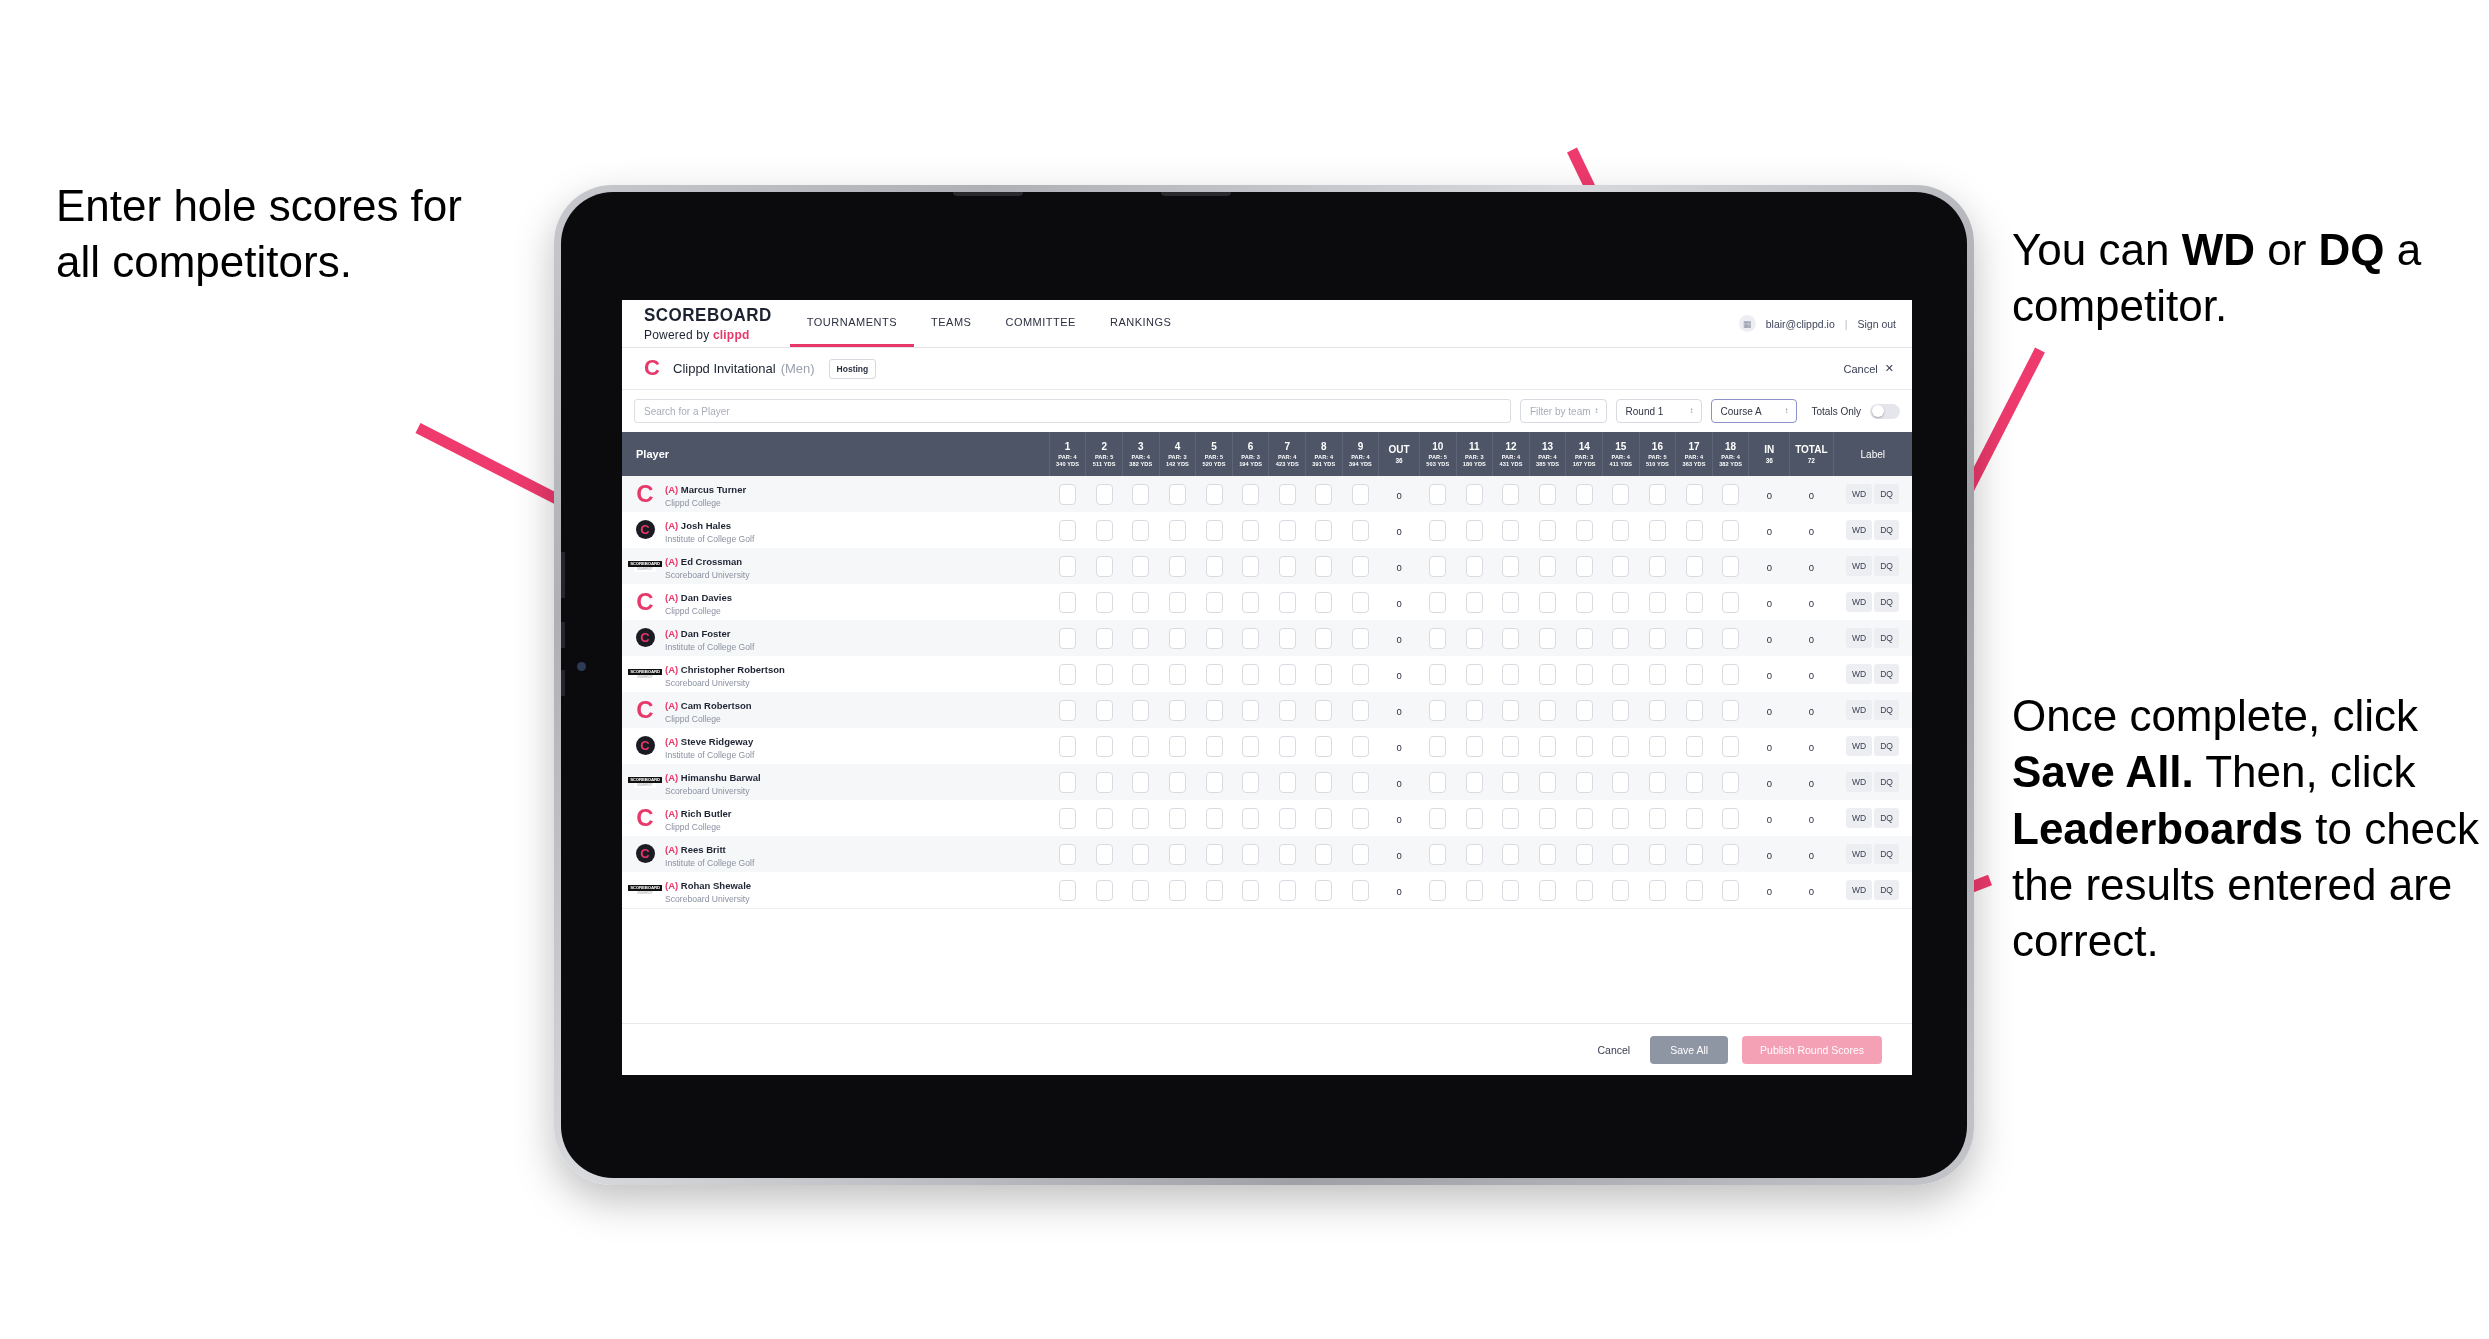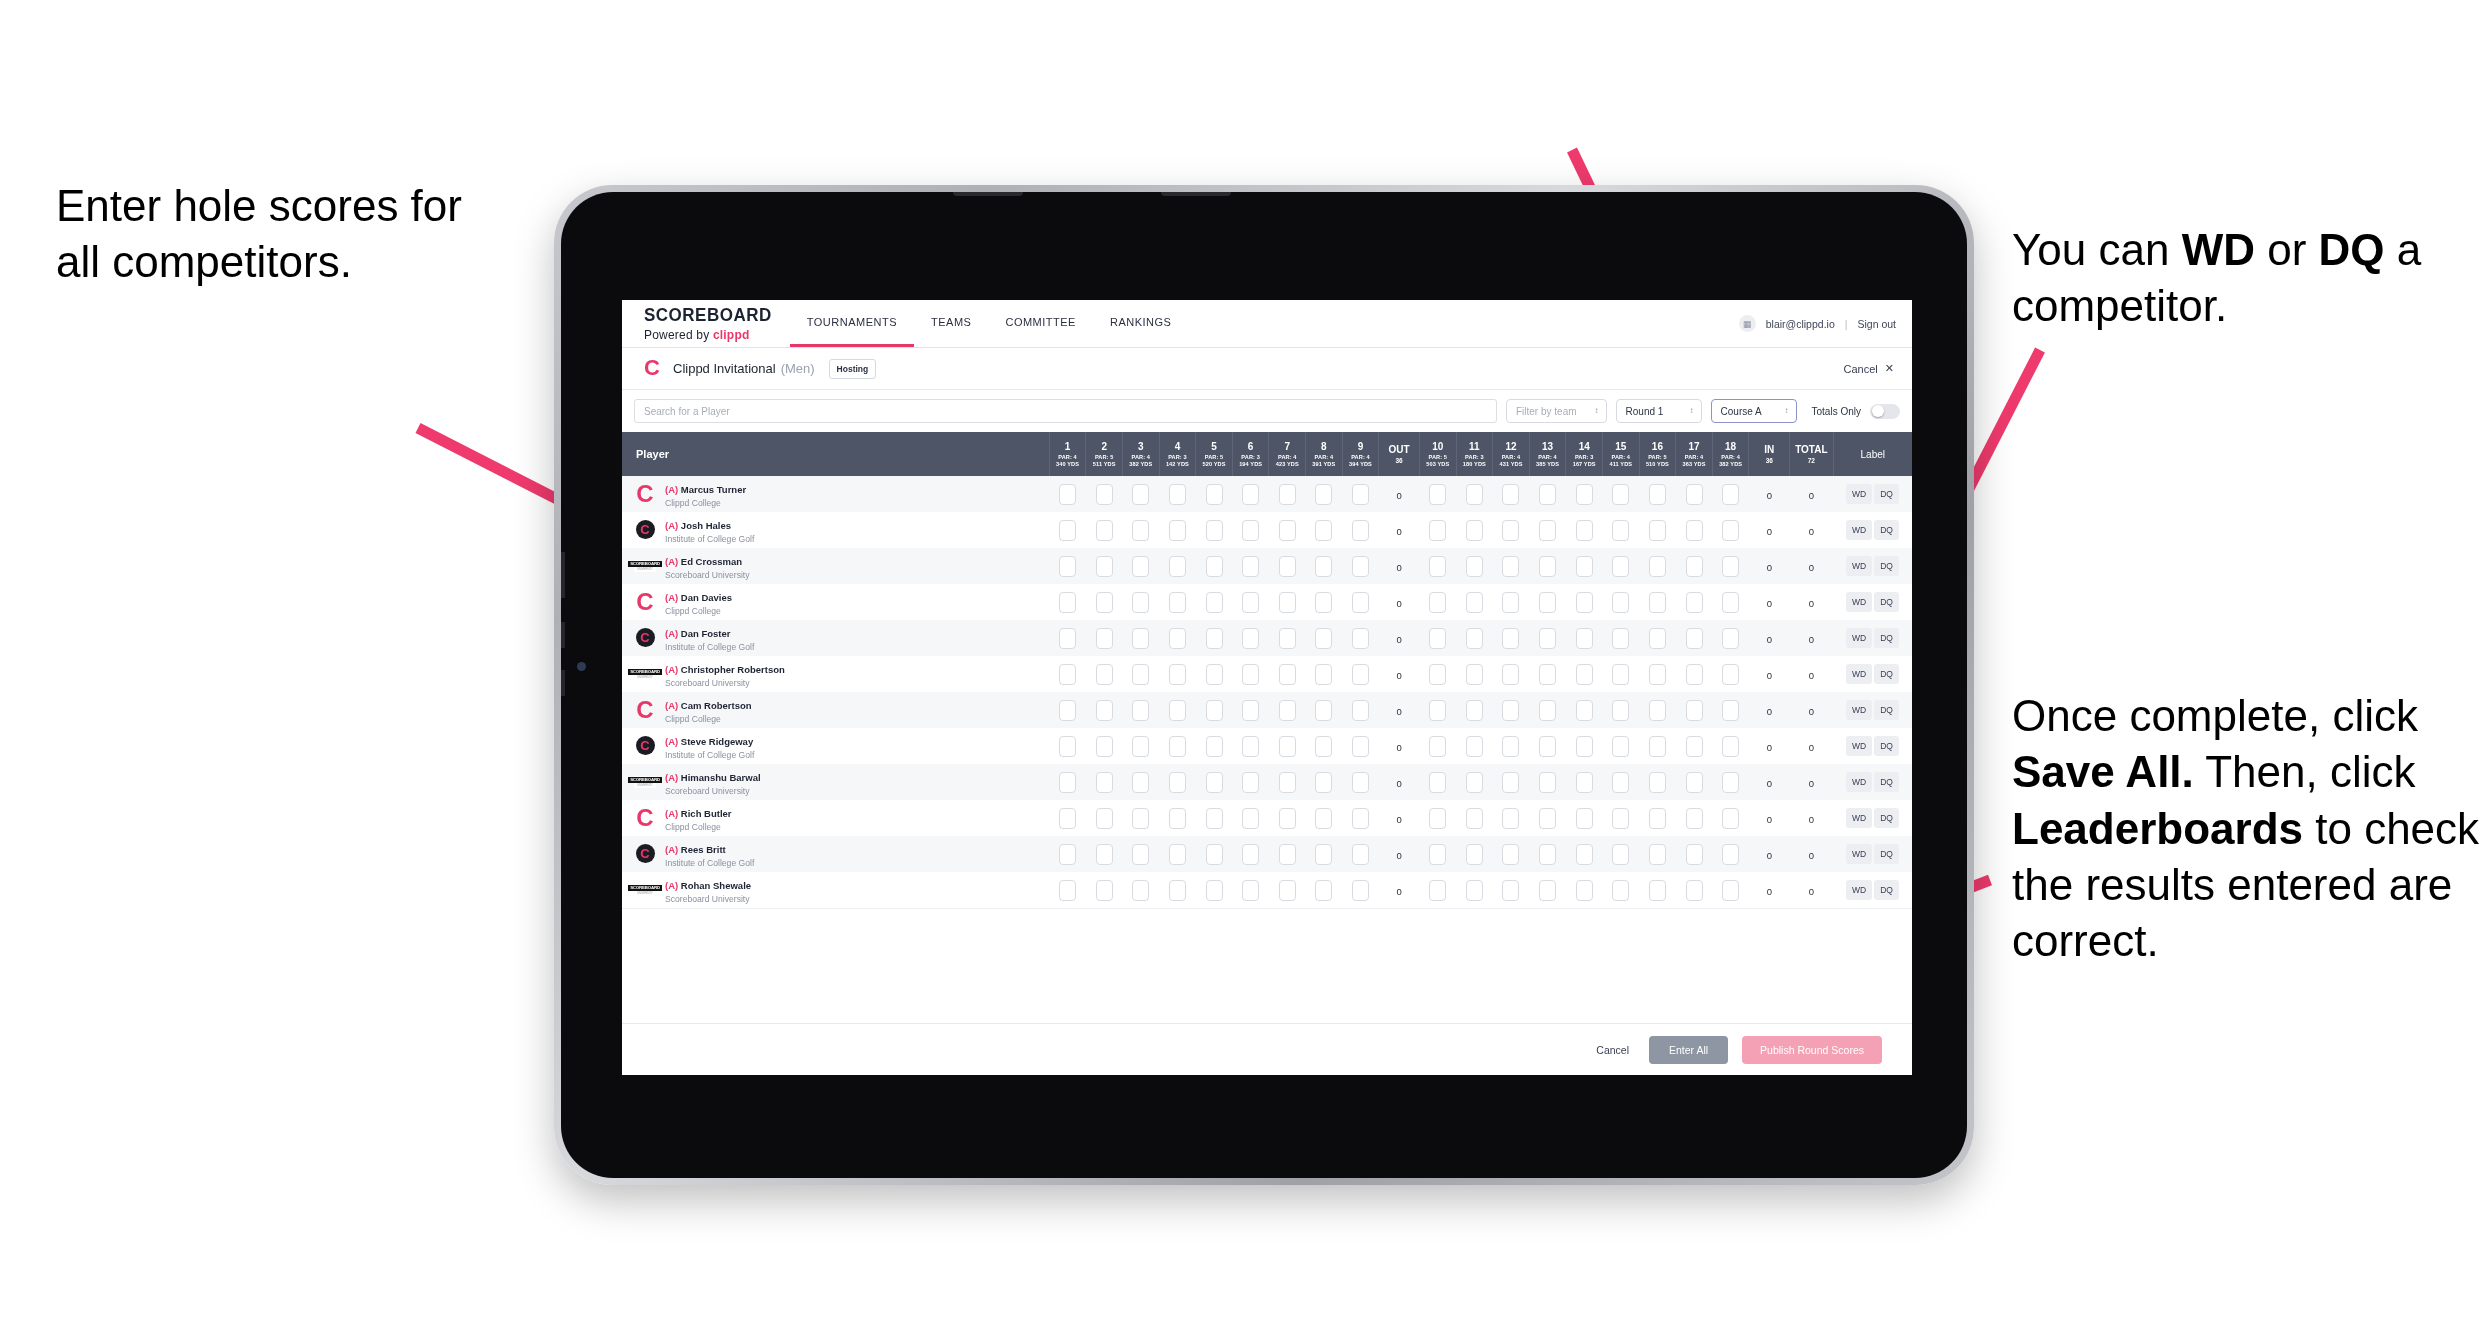--- a/index.html
+++ b/index.html
@@ -107,21 +107,21 @@
   #filters { height: 42px; background:#fff; display:flex; align-items:center; padding: 0 12px; gap: 9px; flex:0 0 auto;}
   #search-input {
     flex: 1 1 auto; height: 24px; border:1px solid #dcdee4; border-radius:3px;
     padding: 0 9px; font-size: 10px; color:#555c6d; background:#fff;
     font-family:"Liberation Sans",sans-serif;
   }
   #search-input::placeholder { color:#a8adb9; }
   .sel {
     height:24px; border:1px solid #d8dae1; border-radius:4px; background:#fff;
     display:flex; align-items:center; justify-content:space-between;
-    padding: 0 7px 0 9px; font-size:10px; color:#2e3443; min-width: 86px; cursor:pointer; gap:18px;
+    padding: 0 7px 0 9px; font-size:10px; color:#2e3443; min-width: 86px; cursor:pointer; gap:4px;
   }
   .sel.placeholder { color:#a8adb9; }
   .sel.focused { border-color:#8b93c9; }
   .caret { font-size: 8px; color:#8d93a3; line-height:1; }
   #totals-label { font-size:10px; color:#2e3443; margin-left:6px; white-space:nowrap;}
   #toggle { width: 30px; height: 15px; border-radius:9px; background:#e4e6eb; position:relative; cursor:pointer; }
   #toggle::after { content:""; position:absolute; left:1.5px; top:1.5px; width:12px; height:12px; border-radius:50%;
                    background:#fff; box-shadow:0 1px 2px rgba(0,0,0,.3);}
 
   
@@ -1255,20 +1255,20 @@
                     </div>
                   </td>
                 </tr>
               </tbody>
           </table>
           <div id="tablefill"></div>
         </div>
 
         <div id="footer">
           <div id="btn-cancel">Cancel</div>
-          <div id="btn-saveall">Enter All</div>
+          <div id="btn-saveall">Save All</div>
           <div id="btn-publish">Publish Round Scores</div>
         </div>
 
       </div>
     </div>
   </div>
 </div>
 
 </body></html>

